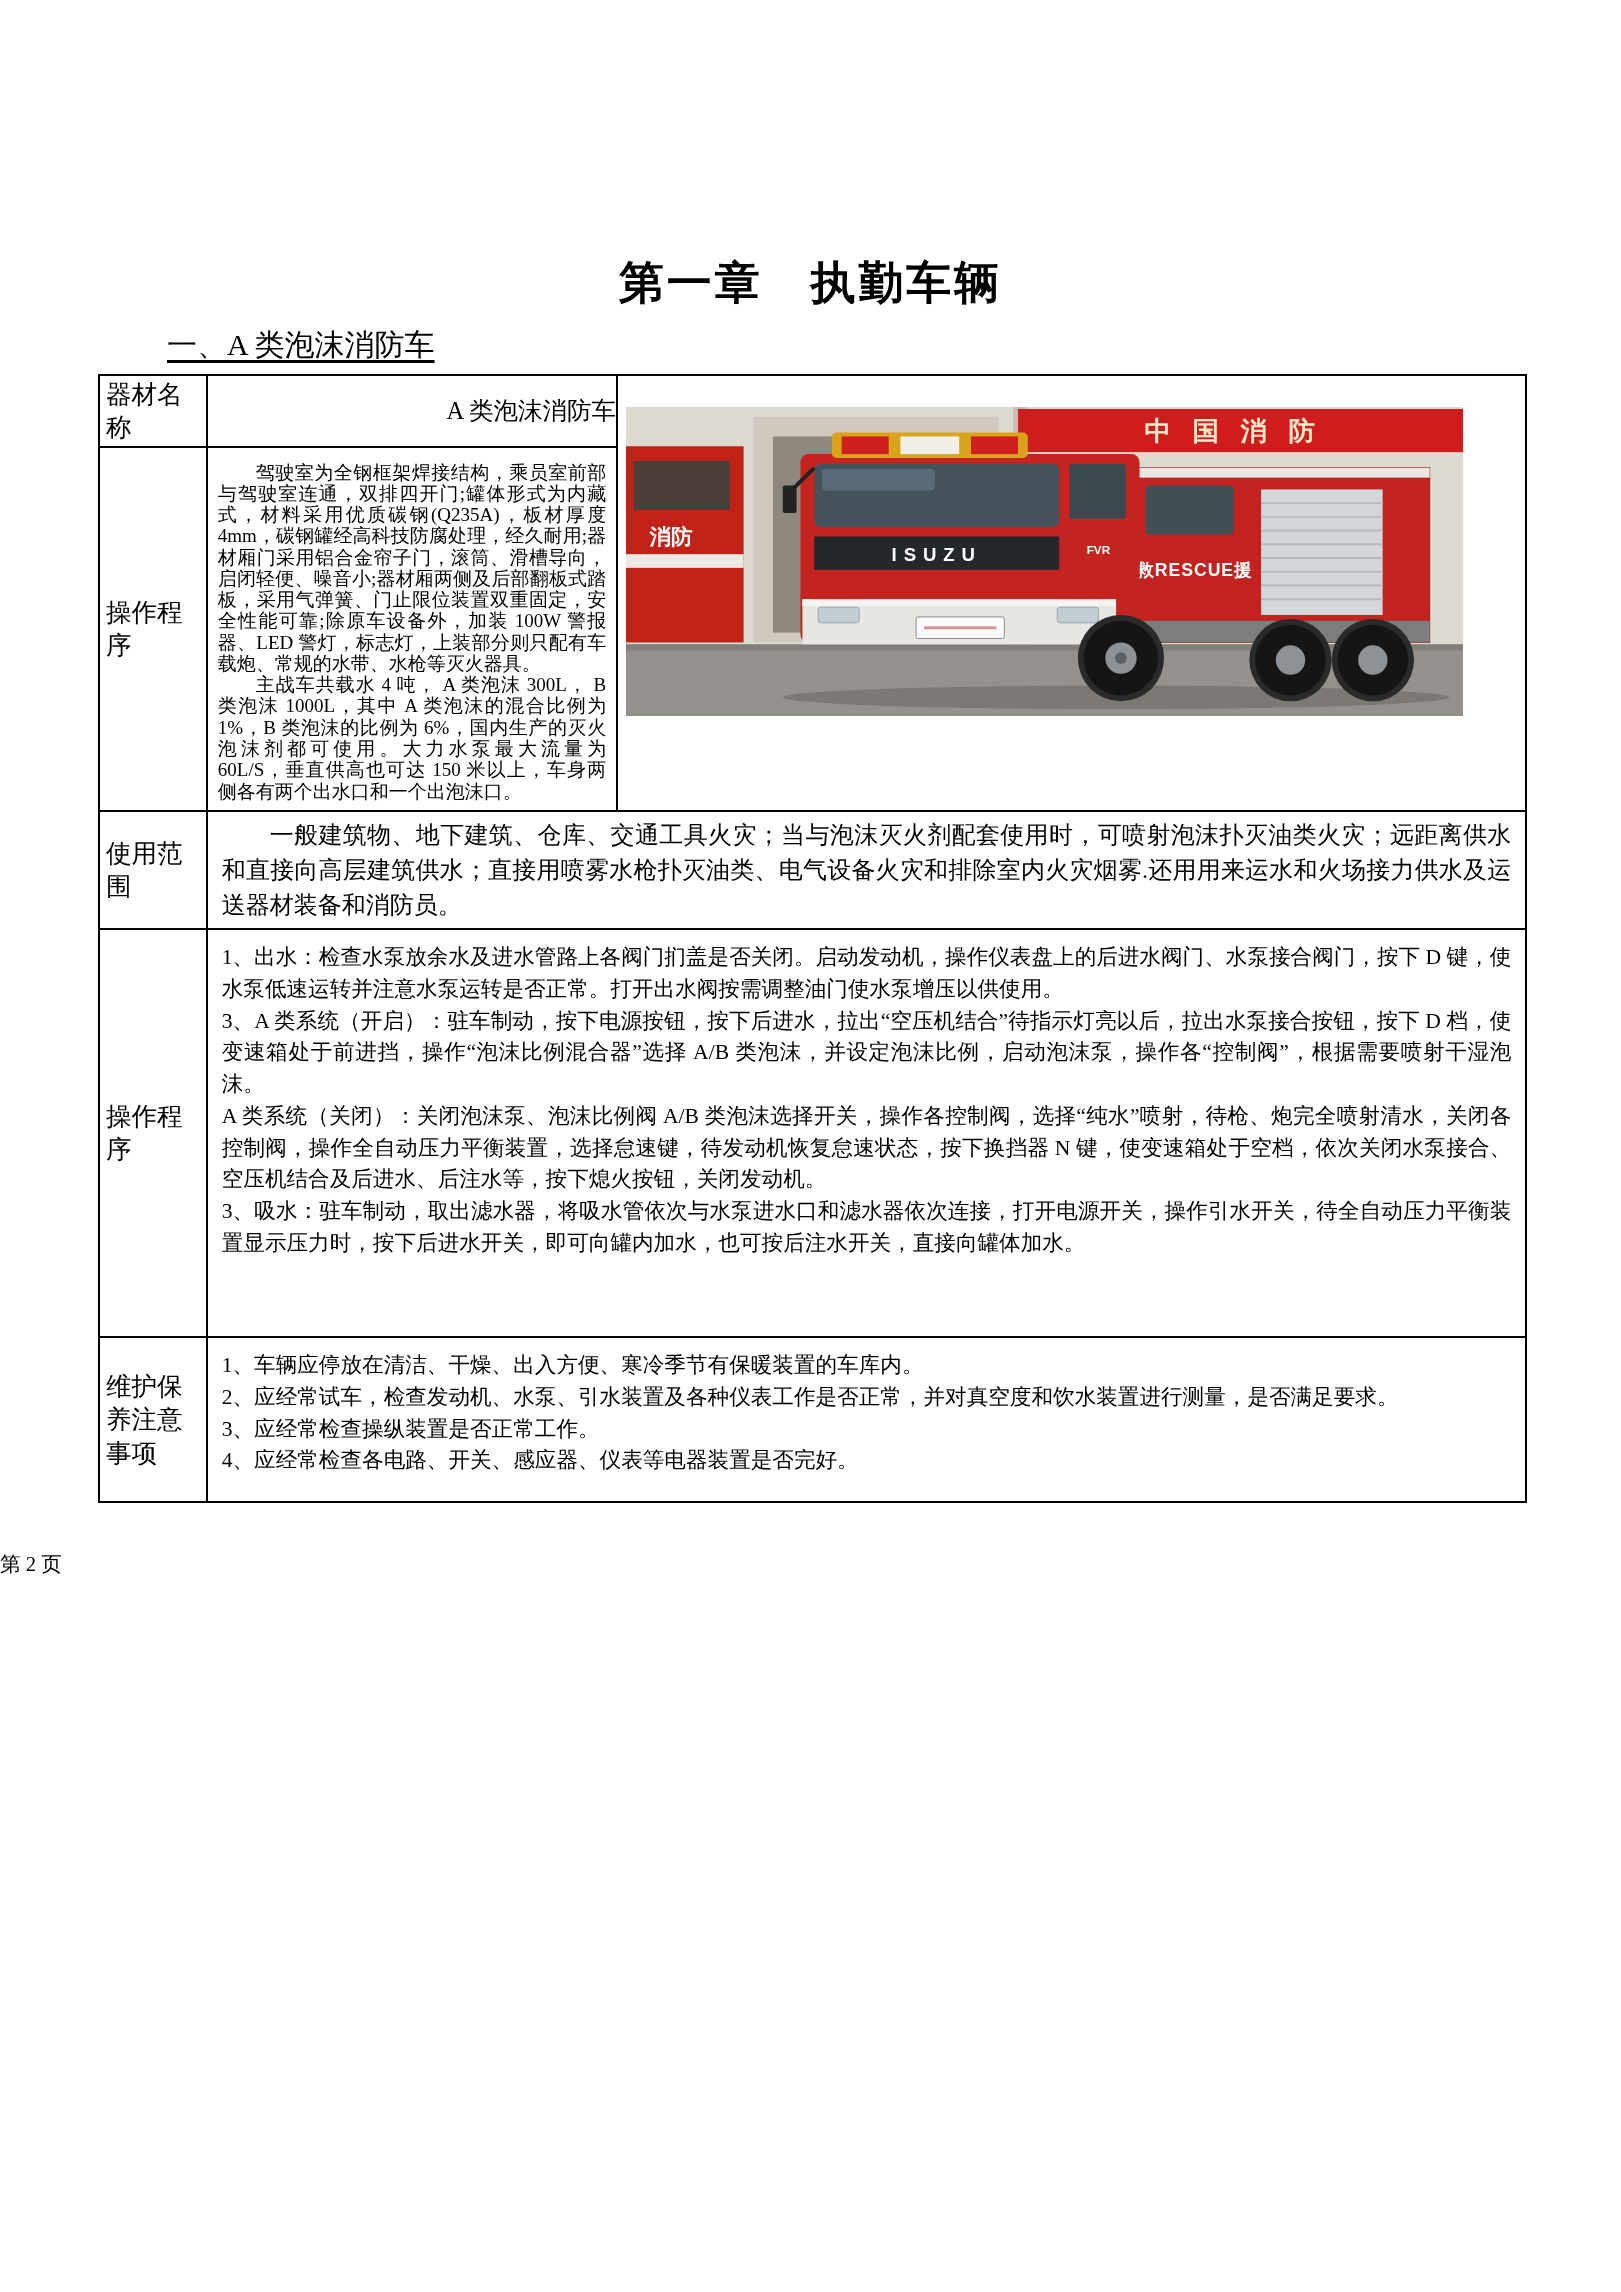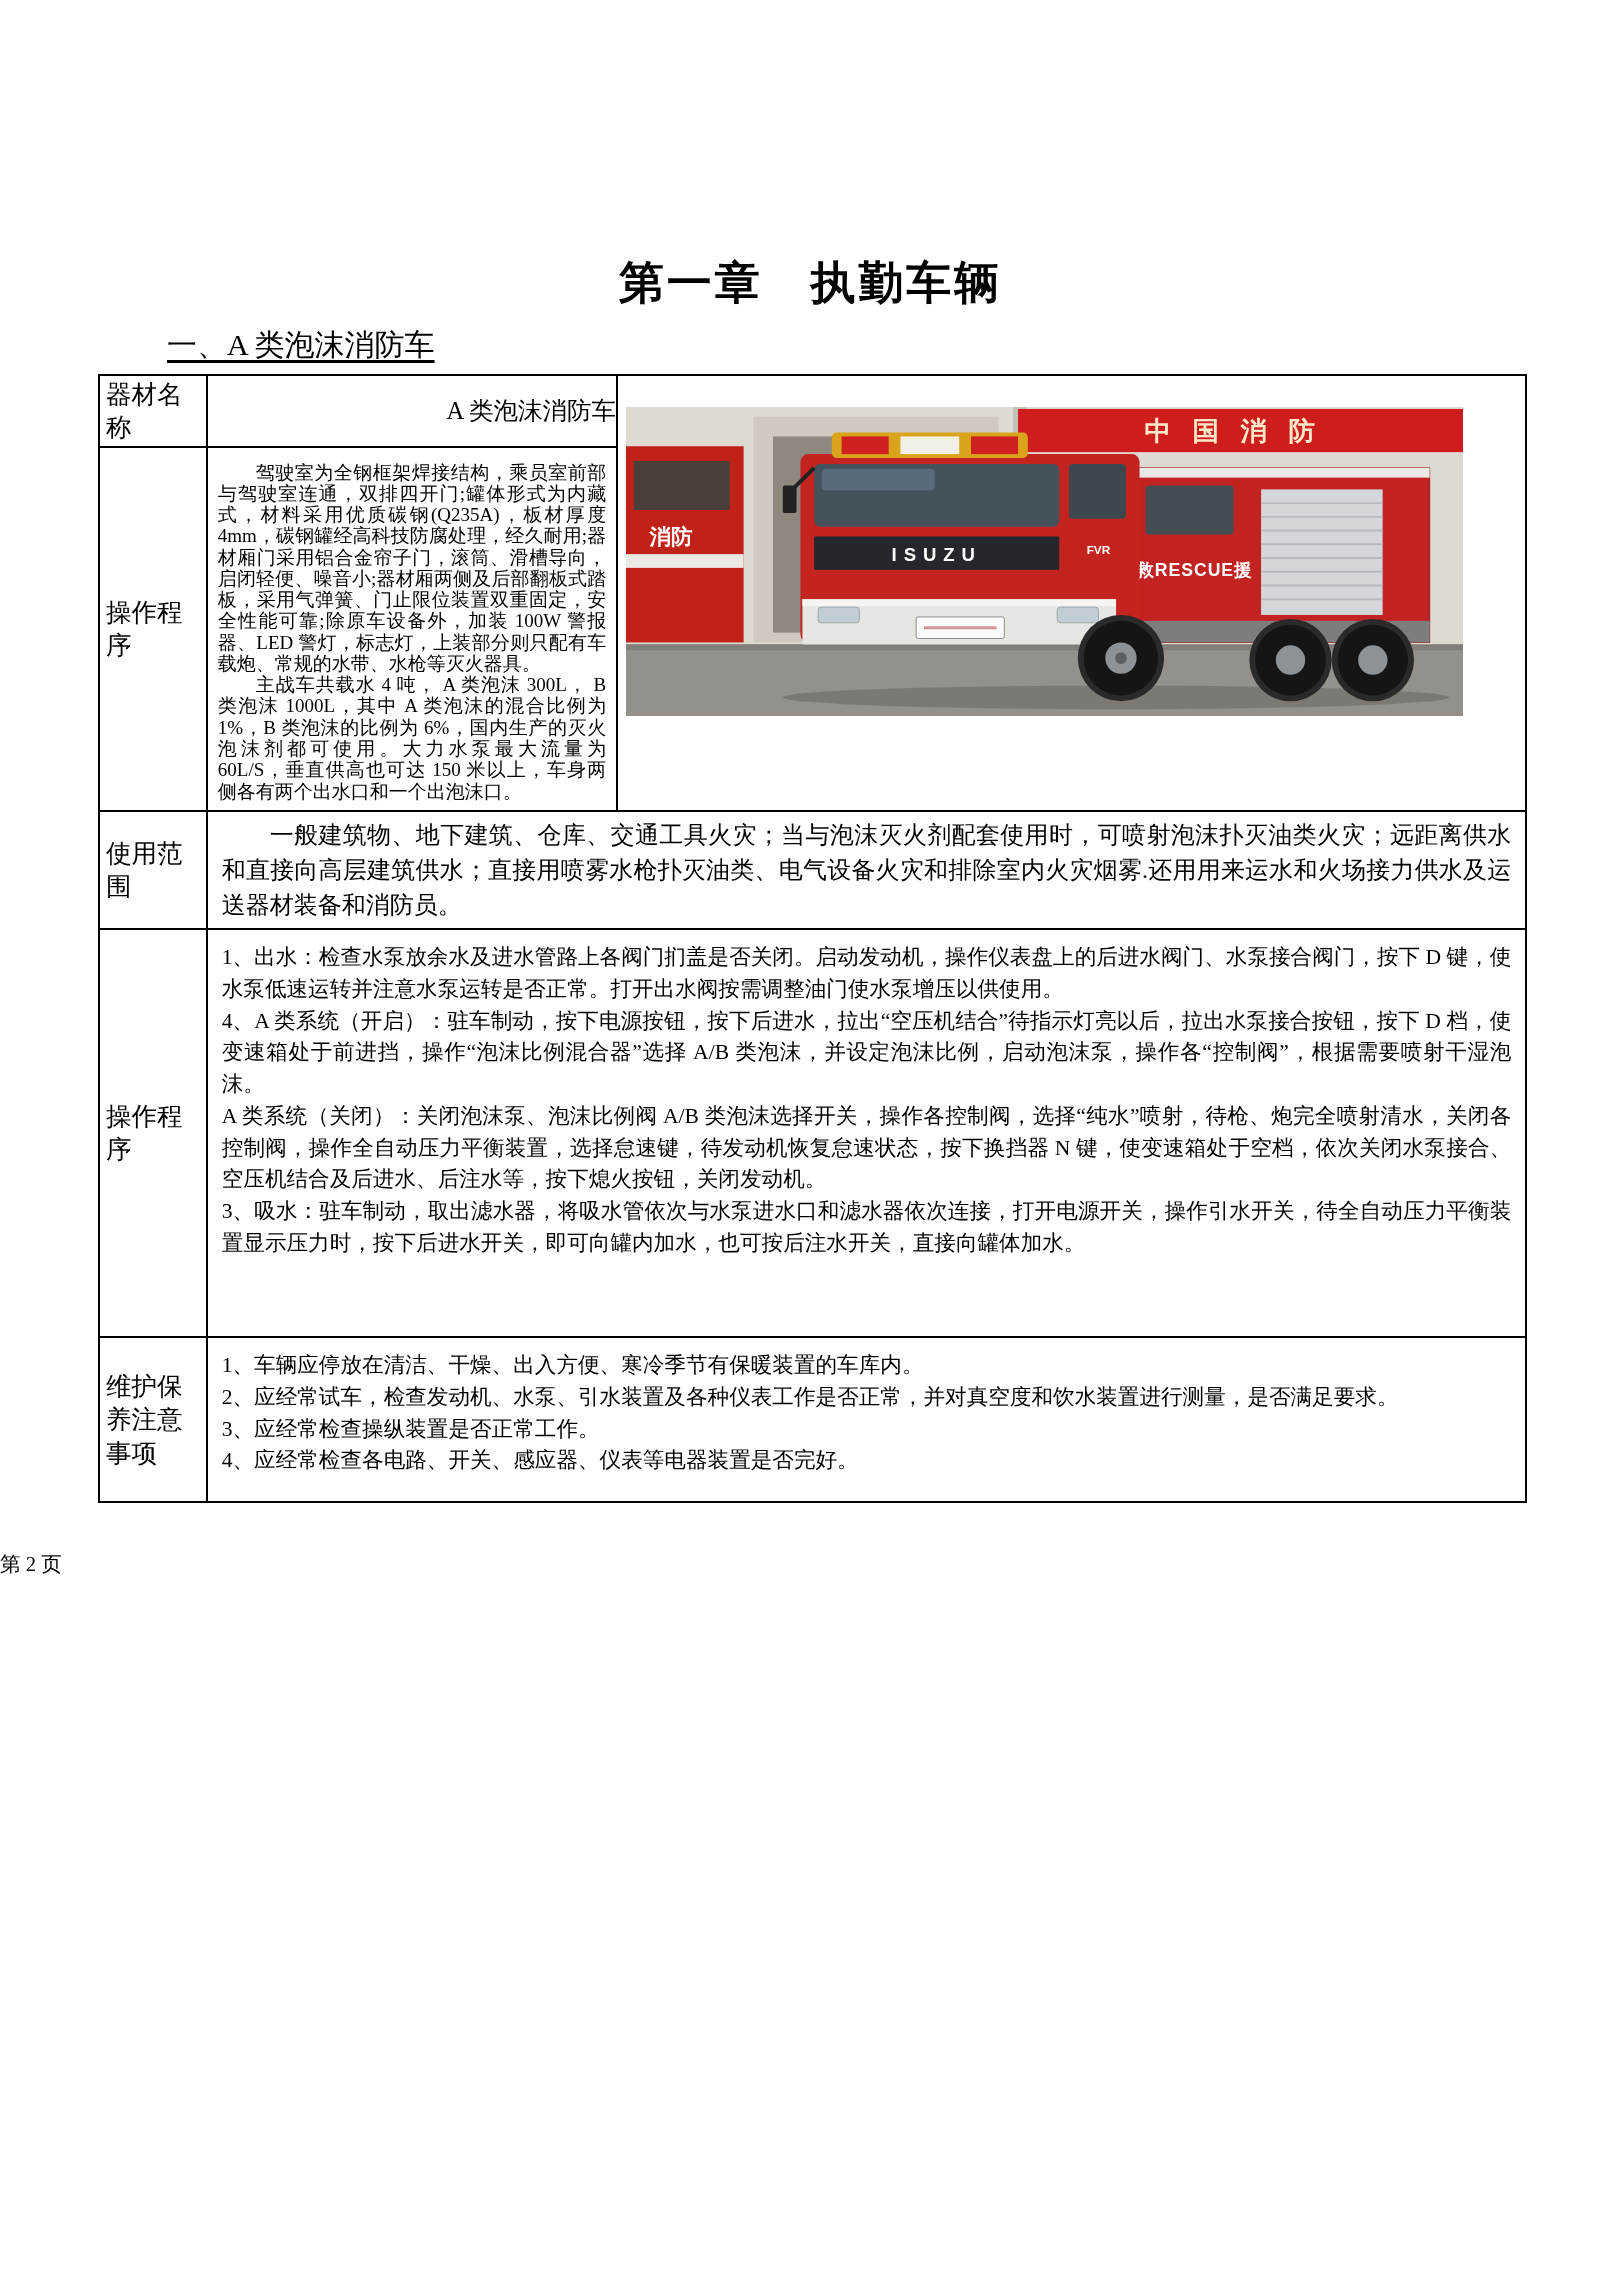--- a/index.html
+++ b/index.html
@@ -206,21 +206,21 @@
     <tr class="r3">
       <td class="label-cell">使用范围</td>
       <td class="usage-cell" colspan="2">
         <p>一般建筑物、地下建筑、仓库、交通工具火灾；当与泡沫灭火剂配套使用时，可喷射泡沫扑灭油类火灾；远距离供水和直接向高层建筑供水；直接用喷雾水枪扑灭油类、电气设备火灾和排除室内火灾烟雾.还用用来运水和火场接力供水及运送器材装备和消防员。</p>
       </td>
     </tr>
     <tr class="r4">
       <td class="label-cell">操作程序</td>
       <td class="proc-cell" colspan="2">
         <p>1、出水：检查水泵放余水及进水管路上各阀门扪盖是否关闭。启动发动机，操作仪表盘上的后进水阀门、水泵接合阀门，按下 D 键，使水泵低速运转并注意水泵运转是否正常。打开出水阀按需调整油门使水泵增压以供使用。</p>
-        <p>4、A 类系统（开启）：驻车制动，按下电源按钮，按下后进水，拉出“空压机结合”待指示灯亮以后，拉出水泵接合按钮，按下 D 档，使变速箱处于前进挡，操作“泡沫比例混合器”选择 A/B 类泡沫，并设定泡沫比例，启动泡沫泵，操作各“控制阀”，根据需要喷射干湿泡沫。</p>
+        <p>3、A 类系统（开启）：驻车制动，按下电源按钮，按下后进水，拉出“空压机结合”待指示灯亮以后，拉出水泵接合按钮，按下 D 档，使变速箱处于前进挡，操作“泡沫比例混合器”选择 A/B 类泡沫，并设定泡沫比例，启动泡沫泵，操作各“控制阀”，根据需要喷射干湿泡沫。</p>
         <p>A 类系统（关闭）：关闭泡沫泵、泡沫比例阀 A/B 类泡沫选择开关，操作各控制阀，选择“纯水”喷射，待枪、炮完全喷射清水，关闭各控制阀，操作全自动压力平衡装置，选择怠速键，待发动机恢复怠速状态，按下换挡器 N 键，使变速箱处于空档，依次关闭水泵接合、空压机结合及后进水、后注水等，按下熄火按钮，关闭发动机。</p>
         <p>3、吸水：驻车制动，取出滤水器，将吸水管依次与水泵进水口和滤水器依次连接，打开电源开关，操作引水开关，待全自动压力平衡装置显示压力时，按下后进水开关，即可向罐内加水，也可按后注水开关，直接向罐体加水。</p>
       </td>
     </tr>
     <tr class="r5">
       <td class="label-cell">维护保养注意事项</td>
       <td class="maint-cell" colspan="2">
         <p>1、车辆应停放在清洁、干燥、出入方便、寒冷季节有保暖装置的车库内。</p>
         <p>2、应经常试车，检查发动机、水泵、引水装置及各种仪表工作是否正常，并对真空度和饮水装置进行测量，是否满足要求。</p>
         <p>3、应经常检查操纵装置是否正常工作。</p>

